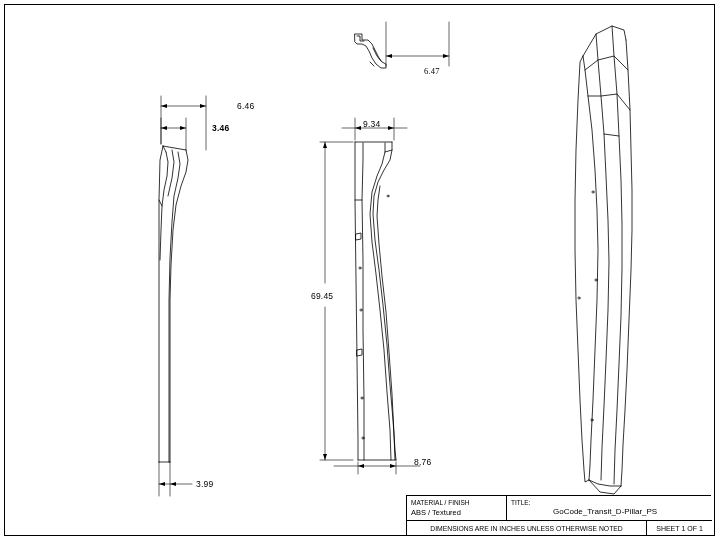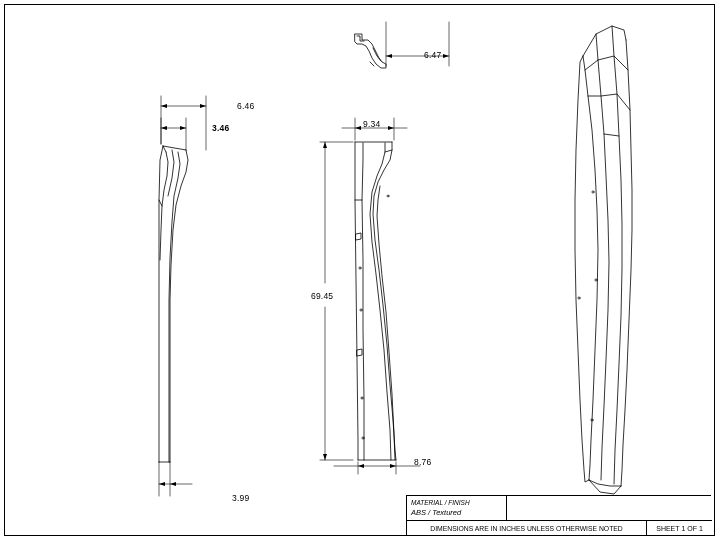--- a/index.html
+++ b/index.html
@@ -65,21 +65,20 @@
   }
   .tb-matcell {
     position: absolute;
     left: 0;
     top: 0;
     width: 100px;
     height: 24px;
     border-right: 1px solid #000000;
     box-sizing: border-box;
     padding: 2px 12px 0 4px;
-    font-style: italic;
   }
   .tb-titlecell {
     position: absolute;
     left: 100px;
     top: 0;
     width: 205px;
     height: 24px;
     box-sizing: border-box;
     padding: 2px 0 0 4px;
   }
@@ -280,33 +279,37 @@
         <circle cx="579" cy="298" r="1.1" stroke-width="0.7"></circle>
 
         <path d="M583,56 L580,62 L578,100 L576,150 L575,200 L575,250 L576,300
                  L578,350 L580,400 L582,440 L584,470 L585,482 L589,480"></path>
       </g>
     </g>
   </svg>
 
   <div class="dim-text" style="left:210px; top:101px;margin-left:27px;">6.46</div>
   <div class="dim-text" style="left:212px; top:123px;font-weight:bold;">3.46</div>
-  <div class="dim-text" style="left:196px; top:493px;margin-left:36px;">3.99</div>
+  <div class="dim-text" style="left:196px; top:479px;">3.99</div>
 
   <div class="dim-text" style="left:363px; top:119px;">9.34</div>
   <div class="dim-text" style="left:311px; top:291px;text-align:center;">69.45</div>
   <div class="dim-text" style="left:366px; top:457px;padding-left:48px;">8.76</div>
 
-  <div class="dim-text" style="left:424px; top:50px;">6.47</div>
+  <div class="dim-text" style="left:424px; top:66px;font-family:Liberation Serif, serif;">6.47</div>
 
   <div class="titleblock">
     <div class="tb-row1">
       <div class="tb-matcell">
         <span class="tb-label">MATERIAL / FINISH</span>
         <span class="tb-value">ABS / Textured</span>
+      </div>
+      <div class="tb-titlecell">
+        <span class="tb-label">TITLE:</span>
+        <span class="tb-titlevalue">GoCode_Transit_D-Pillar_PS</span>
       </div>
     </div>
     <div class="tb-row2">
       <div class="tb-notecell">DIMENSIONS ARE IN INCHES UNLESS OTHERWISE NOTED</div>
       <div class="tb-sheetcell">SHEET 1 OF 1</div>
     </div>
   </div>
 
 </div>
 

